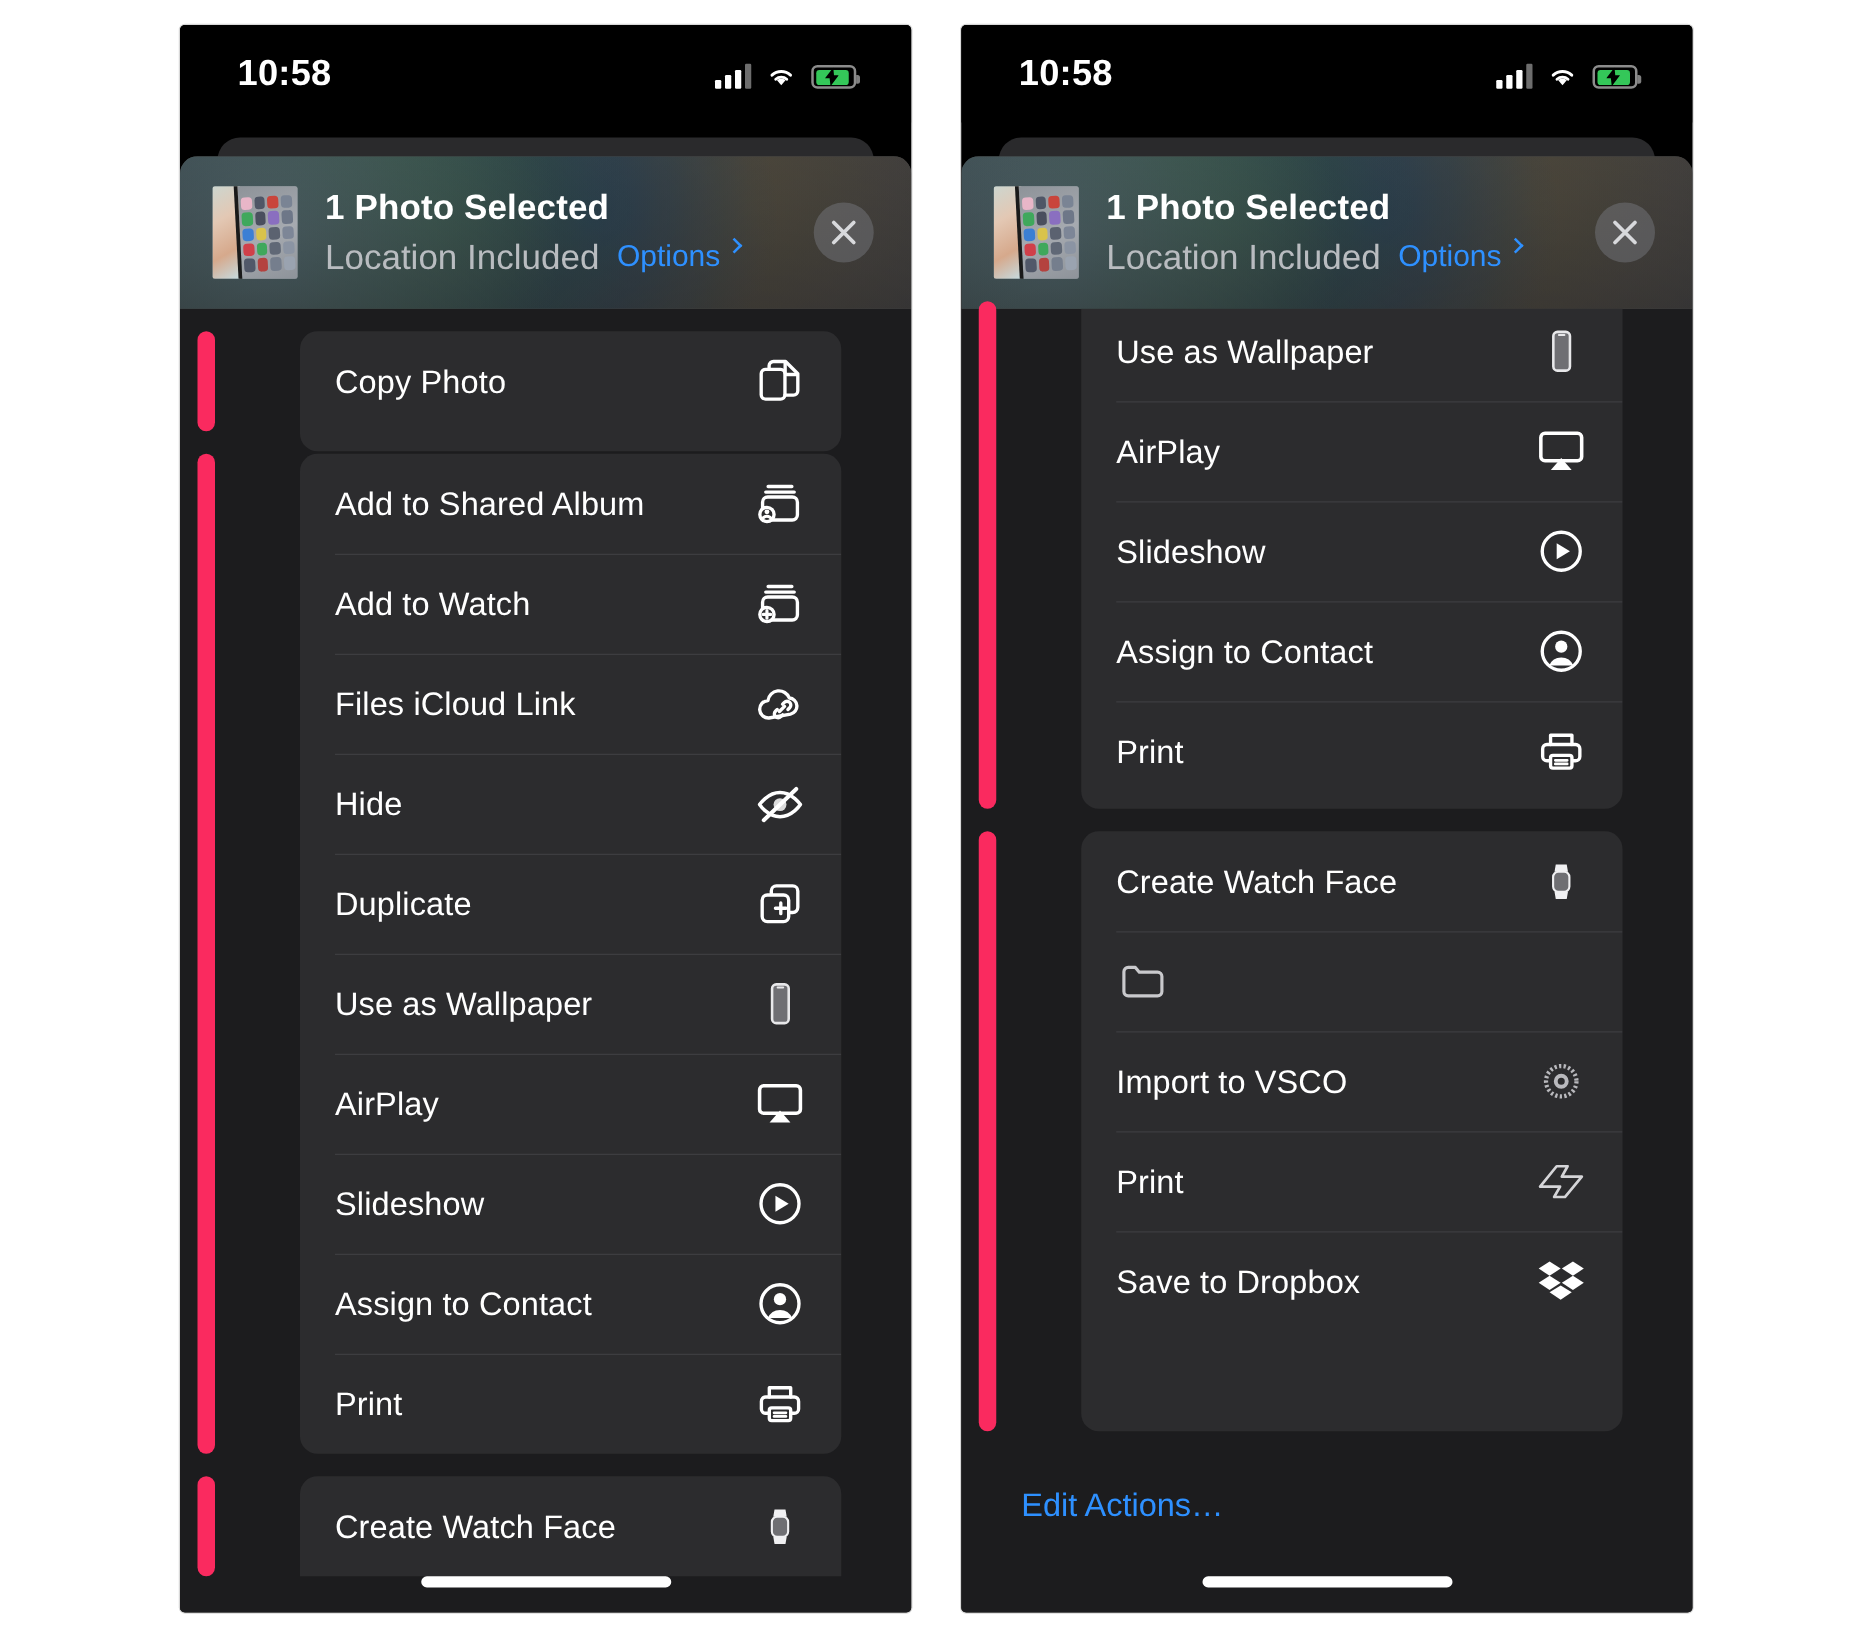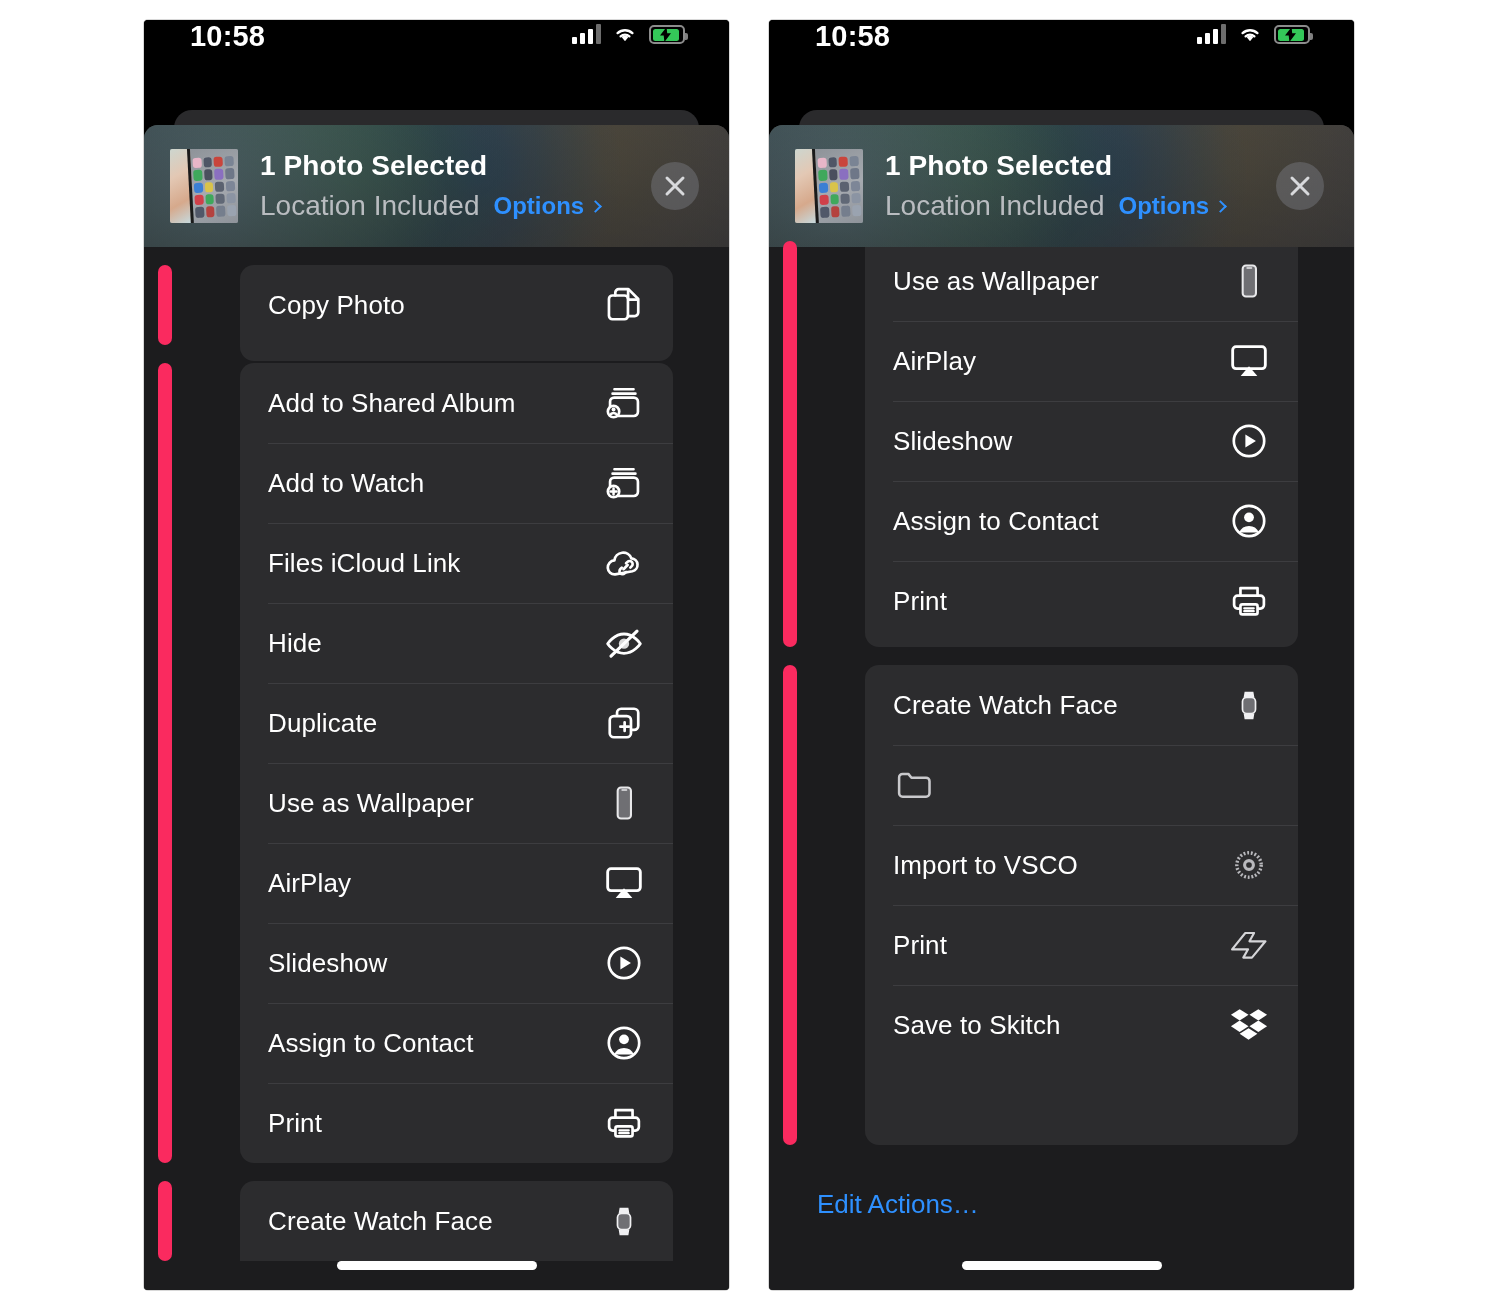--- a/index.html
+++ b/index.html
@@ -31,20 +31,21 @@
     flex: 0 0 auto;
     box-shadow: 0 0 0 1px #d8d8d8;
   }
 
   
   .statusbar {
     position: relative;
     height: 78px;
     background: #000;
     display: flex;
+    align-items: center;
     justify-content: space-between;
     padding: 0 44px 0 46px;
     z-index: 40;
   }
   .status-time {
     color: #fff;
     font-size: 29px;
     font-weight: bold;
     letter-spacing: .2px;
   }
@@ -141,21 +142,21 @@
     gap:2px; padding:2px; transform: rotate(-3deg);
   }
   .thumb .grid span { border-radius:3px; display:block; }
   .hdr-text { position: relative; z-index: 2; margin-left: 22px; flex: 1 1 auto; }
   .hdr-title {
     color: #fff; font-size: 28px; font-weight: bold; letter-spacing: .1px;
     line-height: 1.15;
   }
   .hdr-sub { margin-top: 8px; display: flex; align-items: center; gap: 14px; }
   .hdr-sub-loc { color: #b9bcc0; font-size: 28px; }
-  .hdr-opt { color: #2e90ff; font-size: 24px; display: flex; align-items: center; gap: 7px; font-weight: bold; }
+  .hdr-opt { color: #2e90ff; font-size: 24px; display: flex; align-items: flex-start; gap: 7px; }
   .chev { display:inline-block; width:9px; height:9px; border-right:2.6px solid #2e90ff; border-top:2.6px solid #2e90ff; transform: rotate(45deg); }
   .close-btn {
     position: relative; z-index: 2;
     width: 48px; height: 48px; border-radius: 50%;
     background: rgba(120,122,128,.48);
     display: flex; align-items: center; justify-content: center;
     flex: 0 0 auto;
   }
 
   
@@ -591,21 +592,21 @@
                 </div>
                 <div class="row">
                   <div class="row-label">Print</div>
                   <div class="row-icon">
                     <svg width="40" height="34" viewBox="0 0 26 20">
                       <path d="M2 12.8h10.4l-3.1 5.4h5.6l8.8-10.6H13.3l3-5.4H10.6z" stroke="#d5d5d8" stroke-width="1.4" fill="none" stroke-linejoin="round"></path>
                     </svg>
                   </div>
                 </div>
                 <div class="row">
-                  <div class="row-label">Save to Skitch</div>
+                  <div class="row-label">Save to Dropbox</div>
                   <div class="row-icon">
                     <svg width="38" height="36" viewBox="0 0 24 22">
                       <g fill="#fff">
                         <path d="M6.1 1 .6 4.6l5.5 3.6 5.6-3.6z"></path>
                         <path d="M17.9 1l-5.6 3.6 5.6 3.6 5.5-3.6z"></path>
                         <path d="M.6 11.8l5.5 3.6 5.6-3.6-5.6-3.6z"></path>
                         <path d="M23.4 11.8l-5.5-3.6-5.6 3.6 5.6 3.6z"></path>
                         <path d="M6.1 16.6 11.7 20.3l5.6-3.7-5.6-3.5z"></path>
                       </g>
                     </svg>

